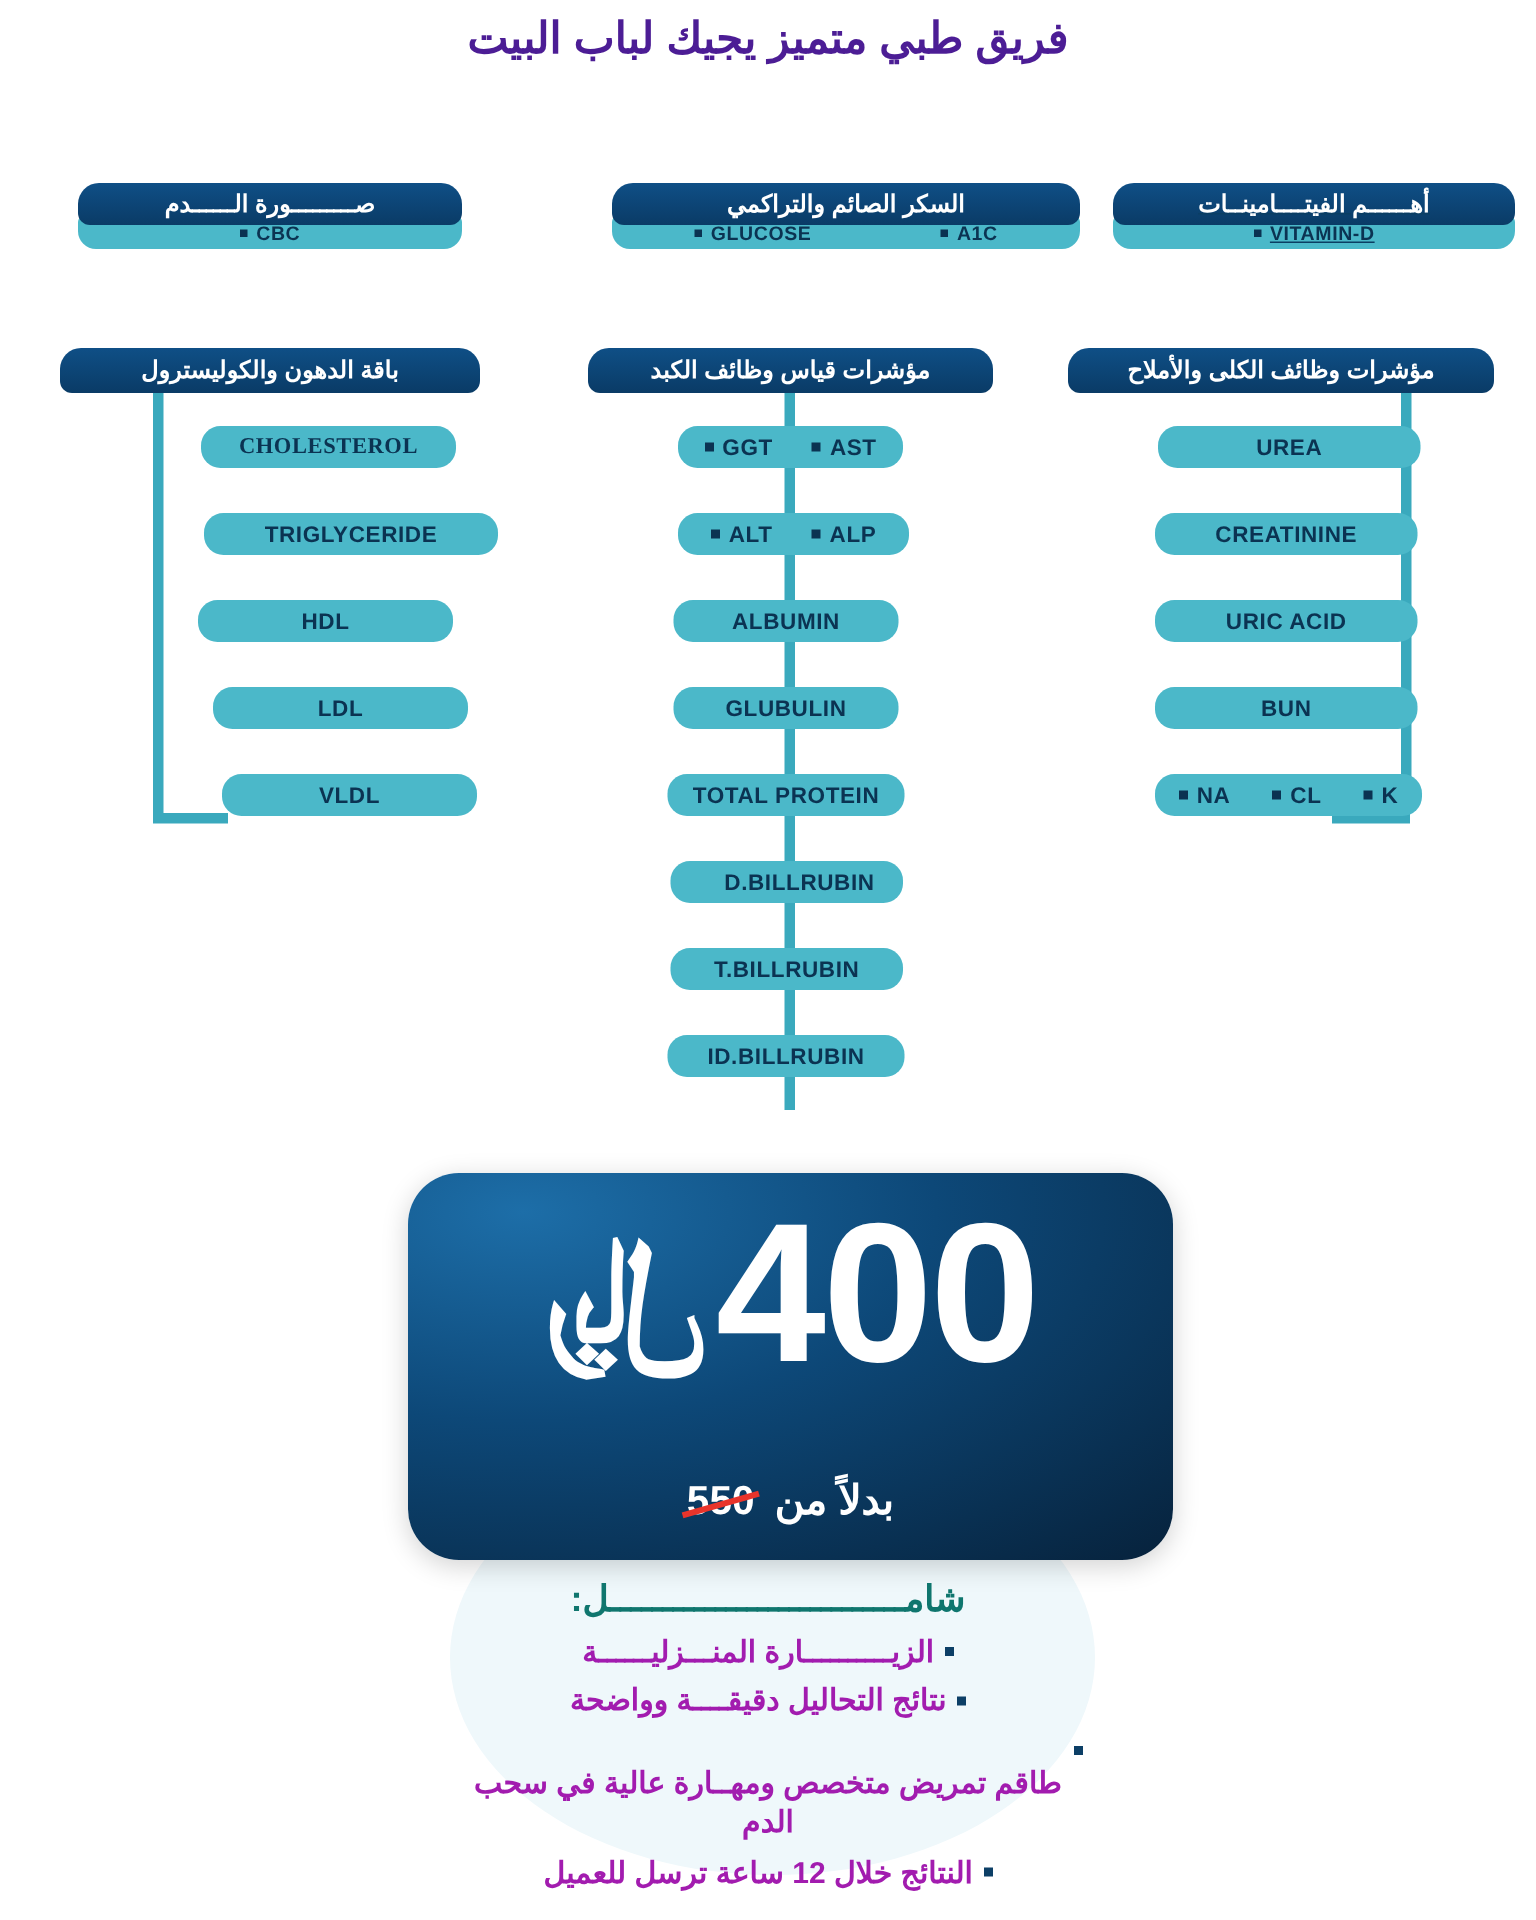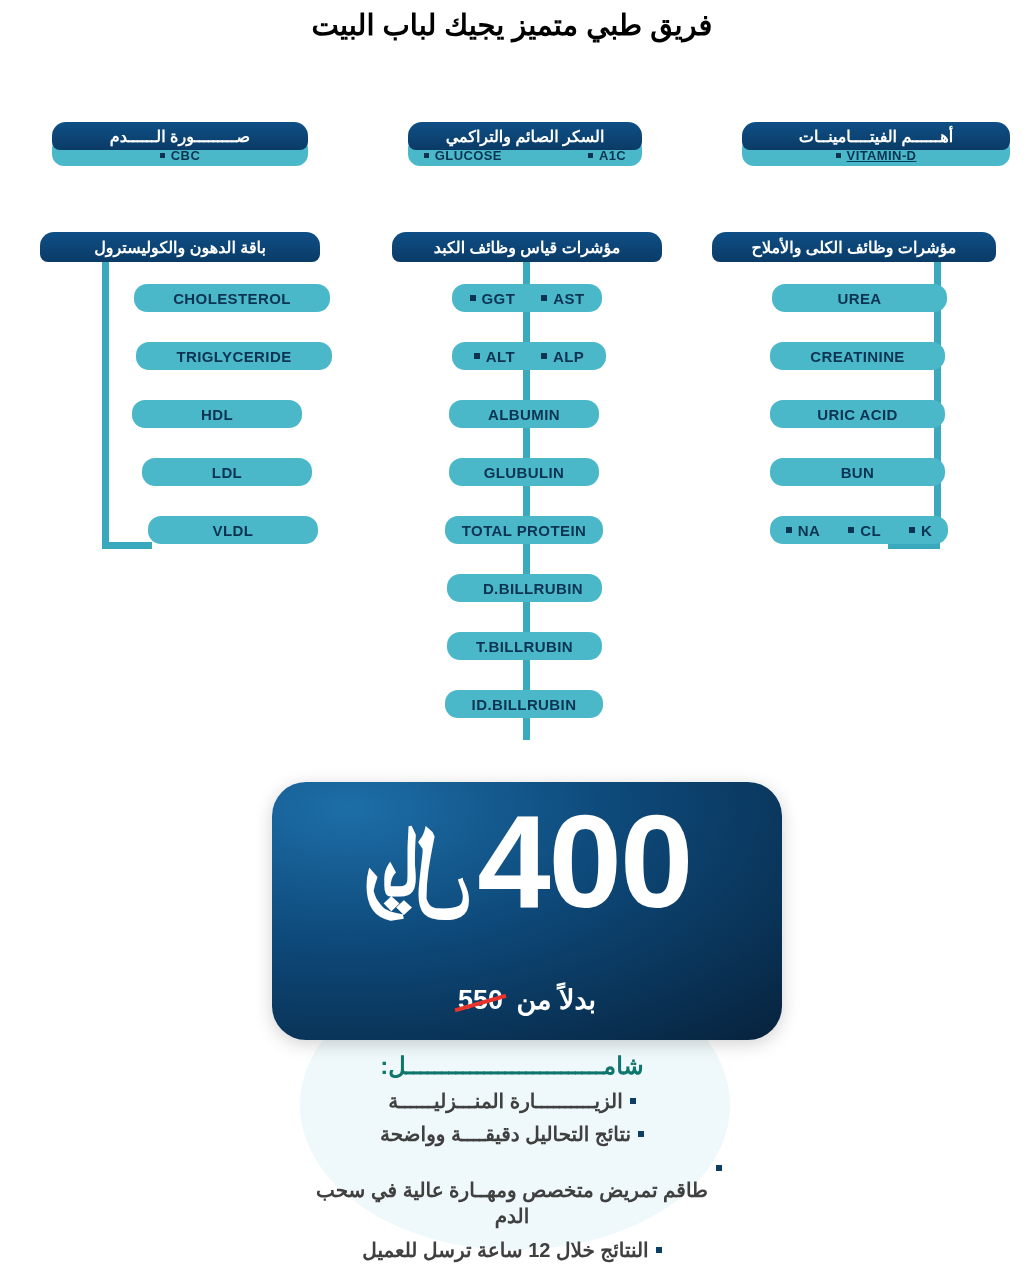--- a/index.html
+++ b/index.html
@@ -13,21 +13,21 @@
     font-family: "Liberation Sans", sans-serif;
     position: relative;
     overflow: hidden;
     color: #0b3e63;
   }
   
   .headline {
     text-align: center;
     font-size: 29px;
     font-weight: bold;
-    color: #000000;
+    color: #4c1d95;
     padding-top: 8px;
     letter-spacing: 0px;
   }
   
   .dark-pill {
     background: linear-gradient(180deg, #0f4f86 0%, #0a3b66 100%);
     color: #ffffff;
     border-radius: 14px;
     font-weight: bold;
     text-align: center;
@@ -193,21 +193,21 @@
     text-align: center;
   }
   .includes-title {
     color: #0f766e;
     font-size: 24px;
     font-weight: bold;
     letter-spacing: 0px;
   }
   .includes li {
     list-style: none;
-    color: #404040;
+    color: #a21caf;
     font-size: 20px;
     font-weight: bold;
     margin: 6px 0;
   }
   .includes ul { margin: 6px 0 0 0; padding: 0; }
   .li-inner { display: inline-flex; align-items: center; gap: 7px; direction: rtl; }
   .li-inner .sq { background:#0c3f66; width:6px;height:6px; }
   .li-two { line-height: 1.28; }
 </style>
 </head>
@@ -220,21 +220,21 @@
   <div class="teal-pill sub-under">
     <div class="bullet-row" style="gap:0;">
       <div class="bullet-item">
         <span class="sq"></span>
         <span>CBC</span>
       </div>
     </div>
   </div>
 </div>
 
-<div class="group" style="left:408px; top:122px; width:234px;border-radius:17px;">
+<div class="group" style="left:408px; top:122px; width:312px;border-radius:17px;">
   <div class="dark-pill cap">السكر الصائم والتراكمي</div>
   <div class="teal-pill sub-under">
     <div class="bullet-row" style="gap:86px;">
       <div class="bullet-item">
         <span class="sq"></span>
         <span>GLUCOSE</span>
       </div>
       <div class="bullet-item">
         <span class="sq"></span>
         <span>A1C</span>
@@ -254,21 +254,21 @@
     </div>
   </div>
 </div>
 
 <div class="group" style="left:40px; top:232px; width:280px; height:330px;">
   <div class="dark-pill cap" style="height:30px;font-size:16px;">باقة الدهون والكوليسترول</div>
 
   <div class="spine" style="left:62px; top:28px; height:282px;"></div>
   <div class="conn" style="left:62px; top:272px; width:50px; height:38px; border-width:0 0 7px 0; border-radius:0;"></div>
 
-  <div class="teal-pill item-pill latin" style="position:absolute; left:94px; top:52px; width:196px;">CHOLESTEROL</div>
+  <div class="teal-pill item-pill latin" style="position:absolute; left:94px; top:52px; width:170px;font-family:Liberation Serif, serif;">CHOLESTEROL</div>
   <div class="conn" style="left:86px; top:52px; width:18px; height:28px; border-width:0 0 0 0;"></div>
 
   <div class="teal-pill item-pill latin" style="position:absolute; left:96px; top:110px; width:196px;">TRIGLYCERIDE</div>
   <div class="teal-pill item-pill latin" style="position:absolute; left:92px; top:168px; width:170px;">HDL</div>
   <div class="teal-pill item-pill latin" style="position:absolute; left:102px; top:226px; width:170px;">LDL</div>
   <div class="teal-pill item-pill latin" style="position:absolute; left:108px; top:284px; width:170px;">VLDL</div>
 </div>
 
 <div class="group" style="left:392px; top:232px; width:270px; height:520px;">
   <div class="dark-pill cap" style="height:30px;font-size:16px;">مؤشرات قياس وظائف الكبد</div>

